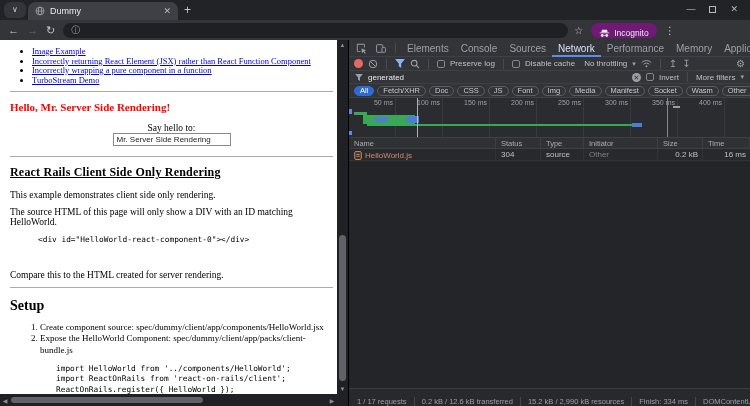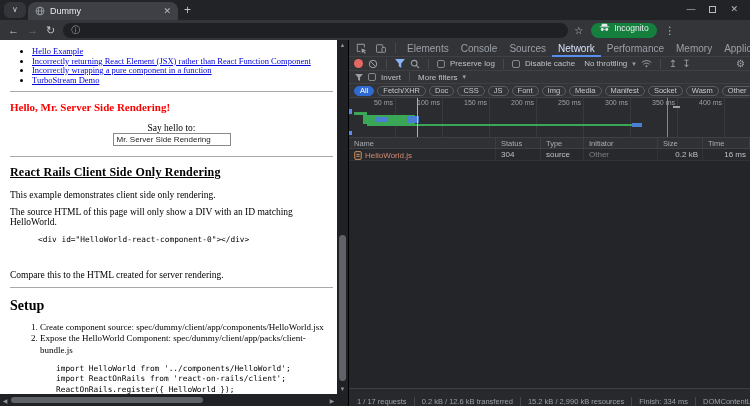--- a/index.html
+++ b/index.html
@@ -21,21 +21,21 @@
 
   
   .toolbar { height:20px; background:#333539; display:flex; align-items:center; gap:8px; padding:0 8px; }
   .navbtn { background:none; border:none; color:#c3c6ca; font-size:11px; cursor:pointer; line-height:1; }
   .navbtn.disabled { color:#6a6d71; }
   .addressbar { flex:1; height:15px; background:#1f2023; border-radius:8px; display:flex; align-items:center;
     gap:5px; padding:0 8px; max-width:505px; }
   .siteinfo { color:#9aa0a6; font-size:9px; }
   .url { color:#dfe1e4; font-size:8.5px; }
   .star { color:#c3c6ca; font-size:10px; margin-left:-2px; cursor:pointer; }
-  .incog { display:flex; align-items:flex-start; gap:4px; background:#15803d; border-radius:8px; height:15px; padding:0 8px; }
+  .incog { display:flex; align-items:flex-end; gap:4px; background:#701a75; border-radius:8px; height:15px; padding:0 8px; }
   .incog span { color:#e8eaed; font-size:8.5px; }
   .menu3 { color:#c3c6ca; font-size:10px; cursor:pointer; padding-right:2px; }
 
   
   .content { display:flex; height:366px; }
 
   
   .page { position:relative; width:337px; background:#fff; overflow:hidden;
     font-family:"Liberation Serif", serif; color:#000; }
   .page-inner { padding:5px 4px 0 10px; }
@@ -177,21 +177,21 @@
     </div>
     <span class="menu3">⋮</span>
   </div>
 
   <div class="content">
 
     <div class="page">
       <div class="page-inner">
         <ul>
 
-        <li><a href="#">Hello Example</a></li>
+        <li><a href="#">Image Example</a></li>
             <li><a href="#">Incorrectly returning React Element (JSX) rather than React Function Component</a></li>
             <li><a href="#">Incorrectly wrapping a pure component in a function</a></li>
             <li><a href="#">TurboStream Demo</a></li>
           </ul>
         <hr>
         <div class="hello-h">Hello, Mr. Server Side Rendering!</div>
         <div class="sayhello">
           <span>Say hello to:</span>
           <input type="text" value="Mr. Server Side Rendering" style="">
         </div>
@@ -302,20 +302,24 @@
           <span class="gear">⚙</span>
         </span>
       </div>
 
       <div class="dt-row dt-filter">
         <span>
           <svg width="8" height="7" viewBox="0 0 12 11" fill="#9aa0a6">
               <path d="M0 0h12L7.5 5.5V11l-3-2V5.5z"></path>
             </svg>
         </span>
+        <span class="filter-input-wrap">
+          <span class="filter-text">generated</span>
+          <span class="clear-x">✕</span>
+        </span>
         <span class="chk"></span>
         <span class="lbl">Invert</span>
         <div class="dt-sep"></div>
         <span class="lbl">More filters</span>
         <span class="caret">▾</span>
       </div>
 
       <div class="dt-row dt-pills">
 
       <button class="pill selected">All</button>

